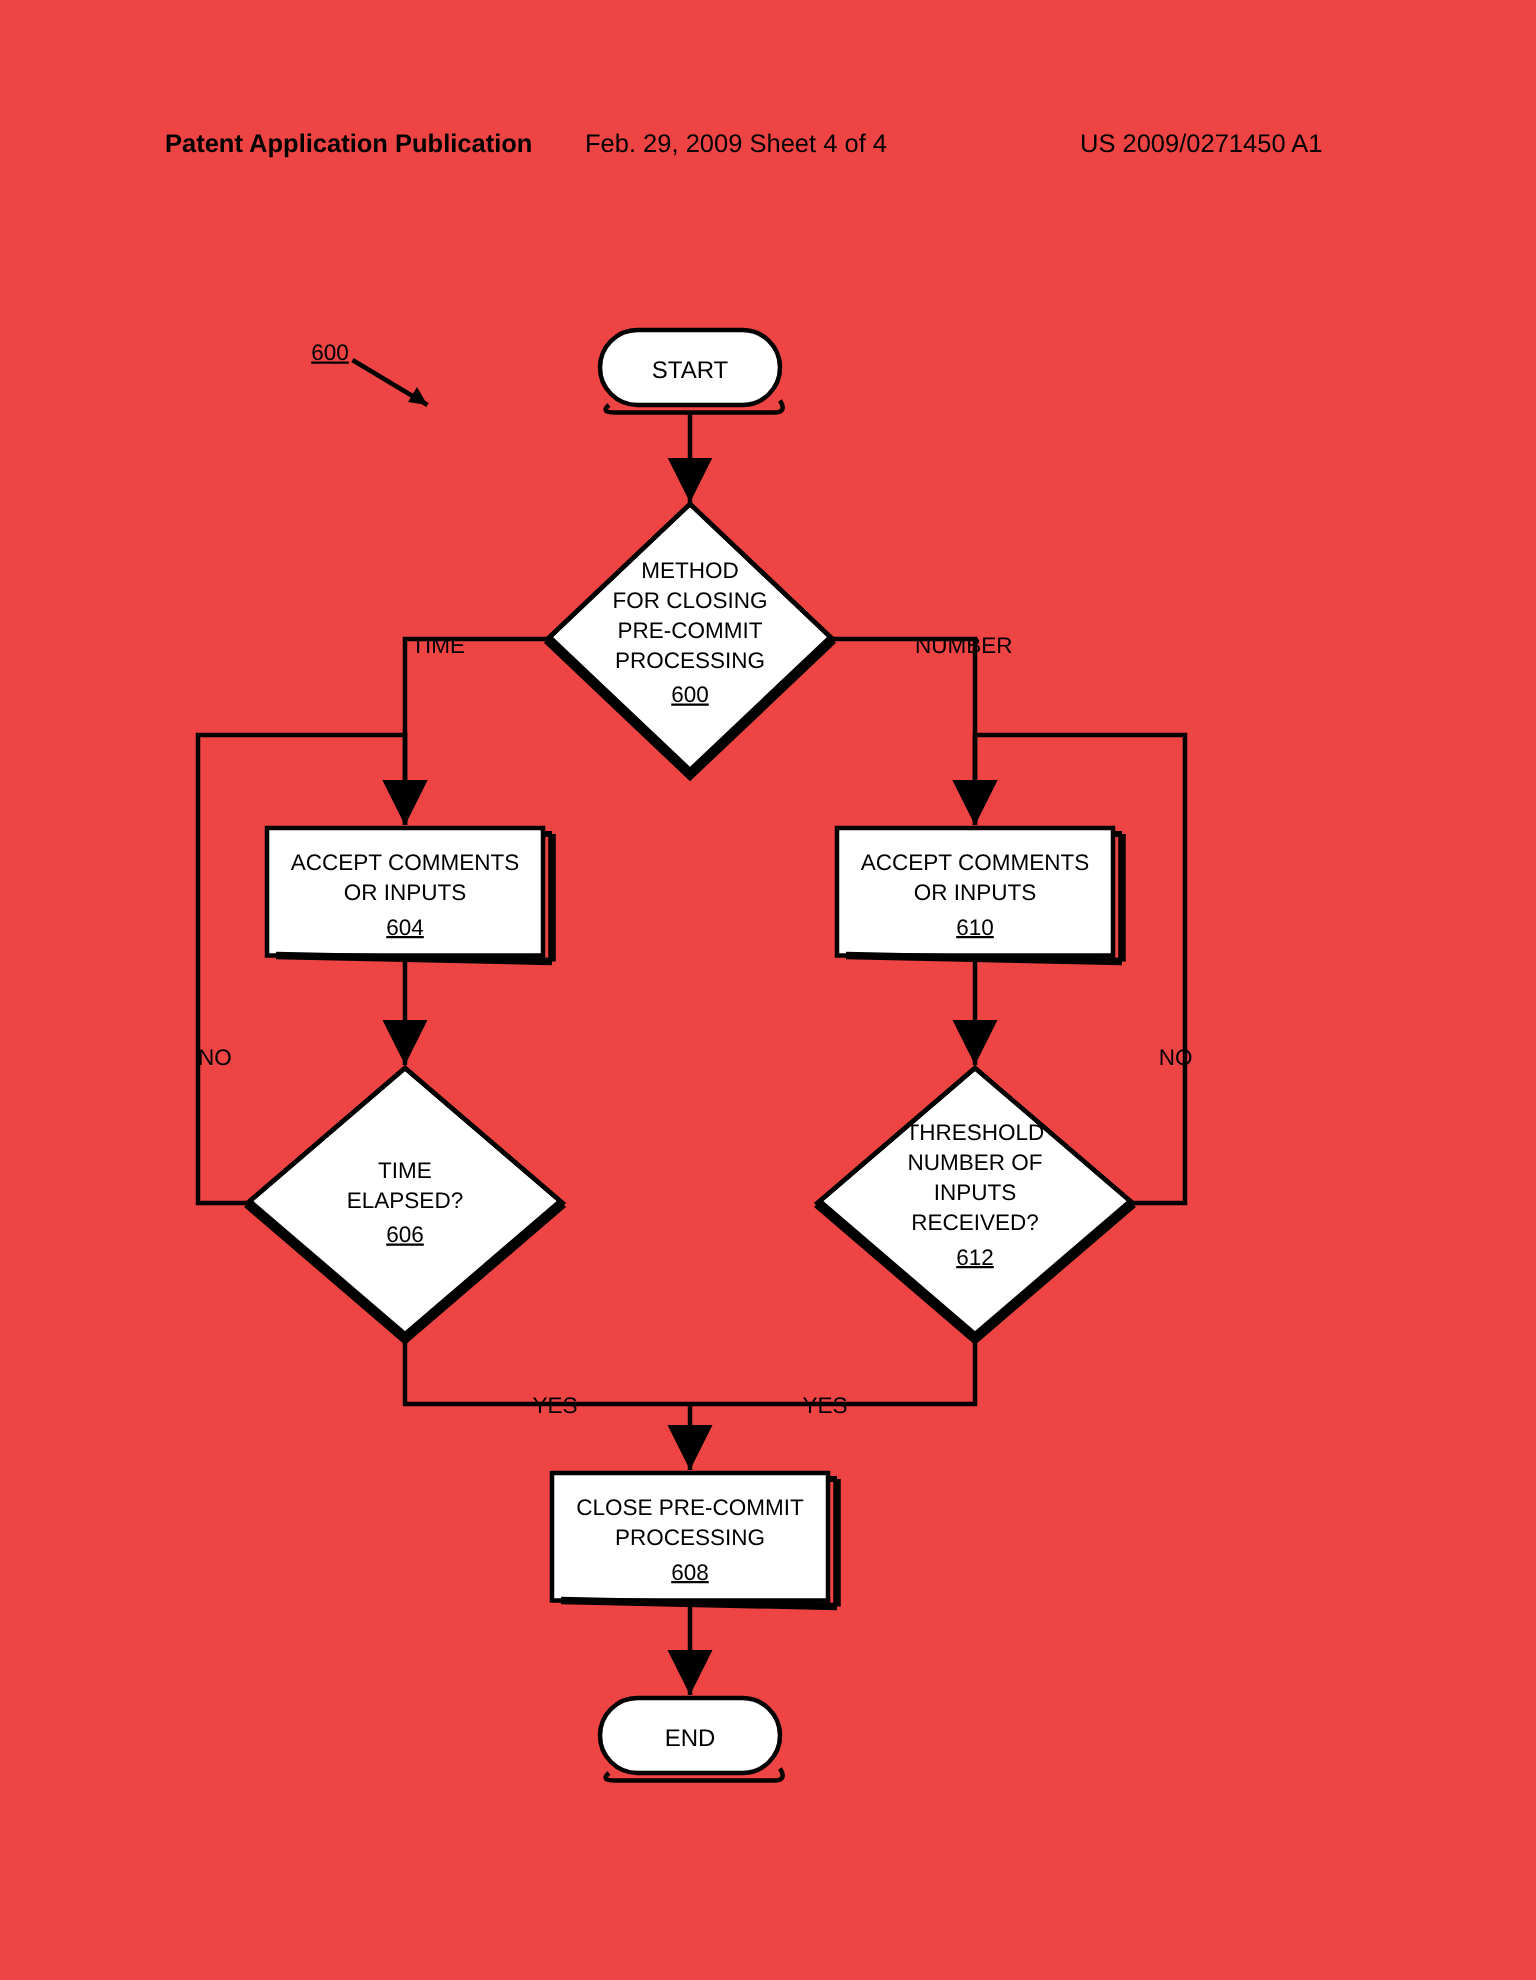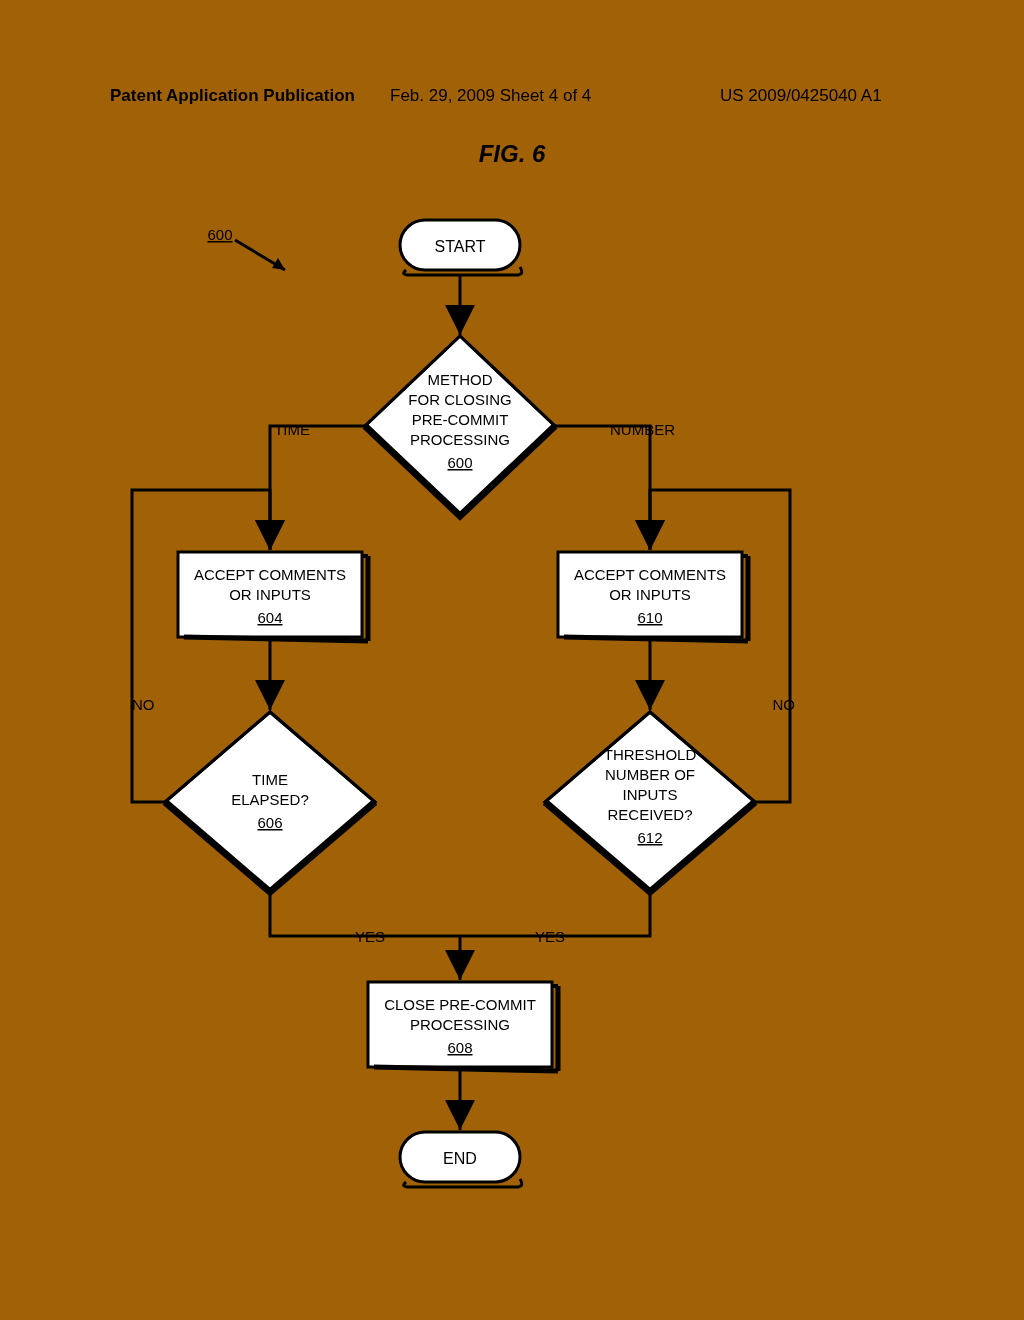--- a/index.html
+++ b/index.html
@@ -6,21 +6,21 @@
     margin: 0;
     padding: 0;
     font-family: Arial, Helvetica, sans-serif;
     background: #fff;
     width: 1024px;
   }
   .page {
     width: 1024px;
     height: 1320px;
     position: relative;
-    background: #a16207;
+    background: #ef4444;
   }
   .header-left {
     position: absolute;
     top: 86px;
     left: 110px;
     font-size: 17px;
     font-weight: bold;
   }
   .header-center {
     position: absolute;
@@ -69,22 +69,21 @@
     font-family: Arial, Helvetica, sans-serif;
     font-size: 15px;
   }
 </style>
 </head>
 <body>
 
 <div class="page">
   <div class="header-left">Patent Application Publication</div>
   <div class="header-center">Feb. 29, 2009  Sheet 4 of 4</div>
-  <div class="header-right">US 2009/0425040 A1</div>
-  <div class="fig-title">FIG. 6</div>
+  <div class="header-right">US 2009/0271450 A1</div>
 
   <svg width="820" height="1050">
     <defs>
       <marker id="arrow" markerWidth="12" markerHeight="12" refX="10" refY="5" orient="auto">
         <path d="M0,0 L10,5 L0,10 Z" fill="#000"></path>
       </marker>
     </defs>
 
     <text x="120" y="40" class="svg-ref">600</text>
     <path d="M135 40 L185 70" stroke="#000" stroke-width="3" fill="none"></path>

